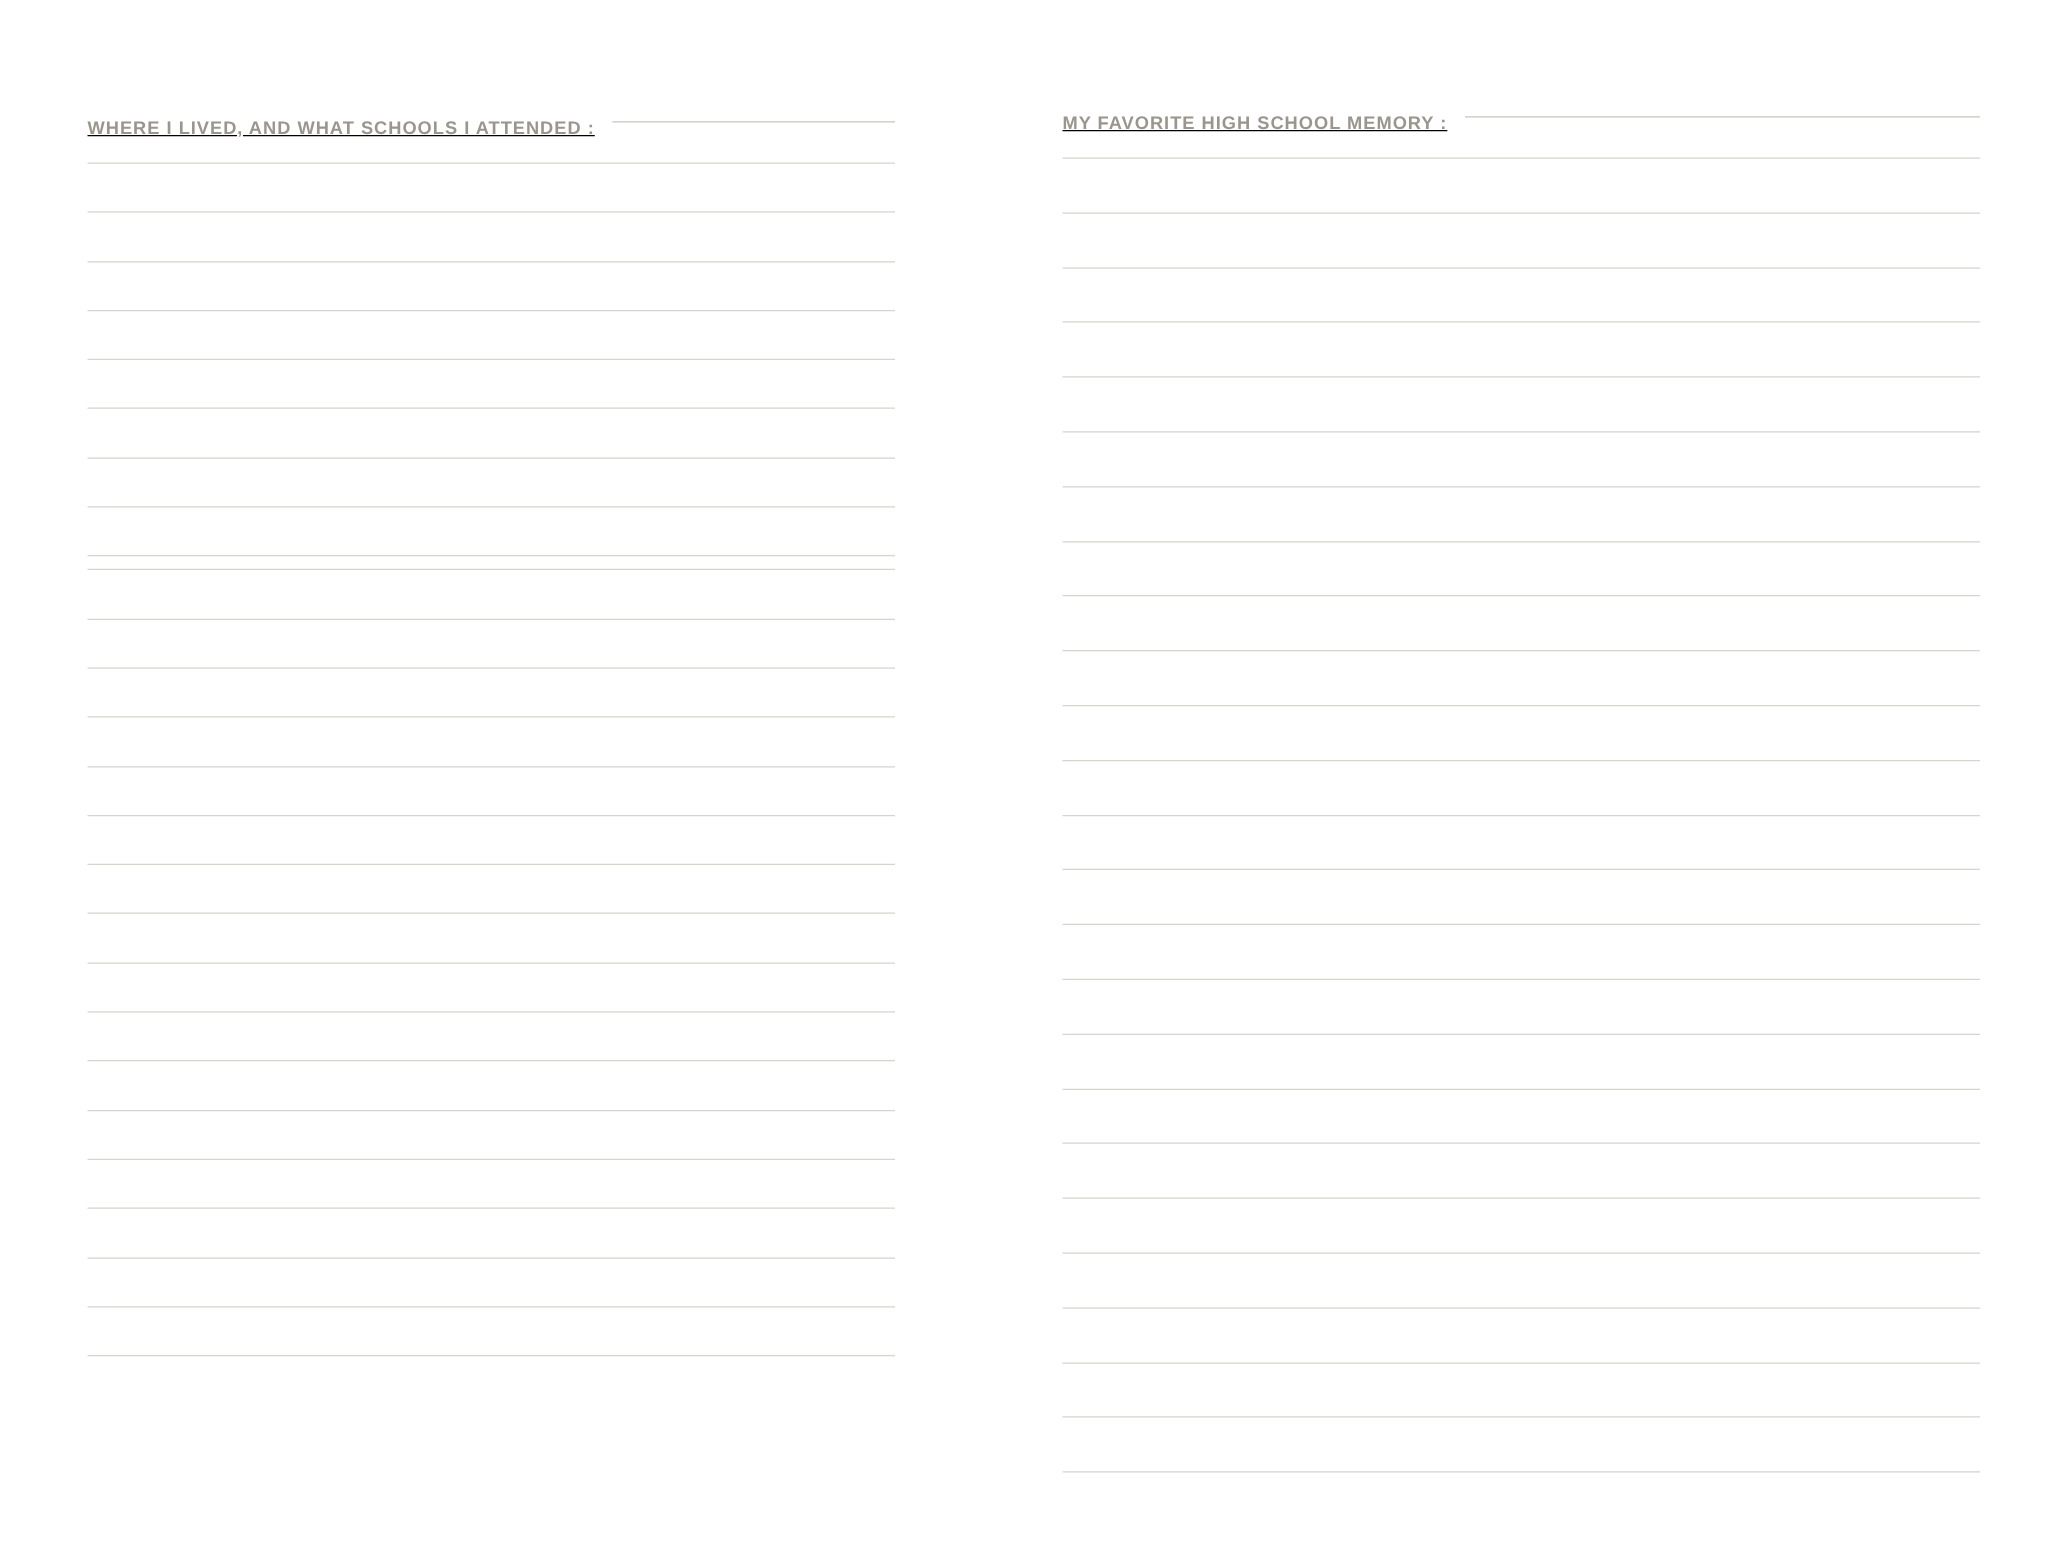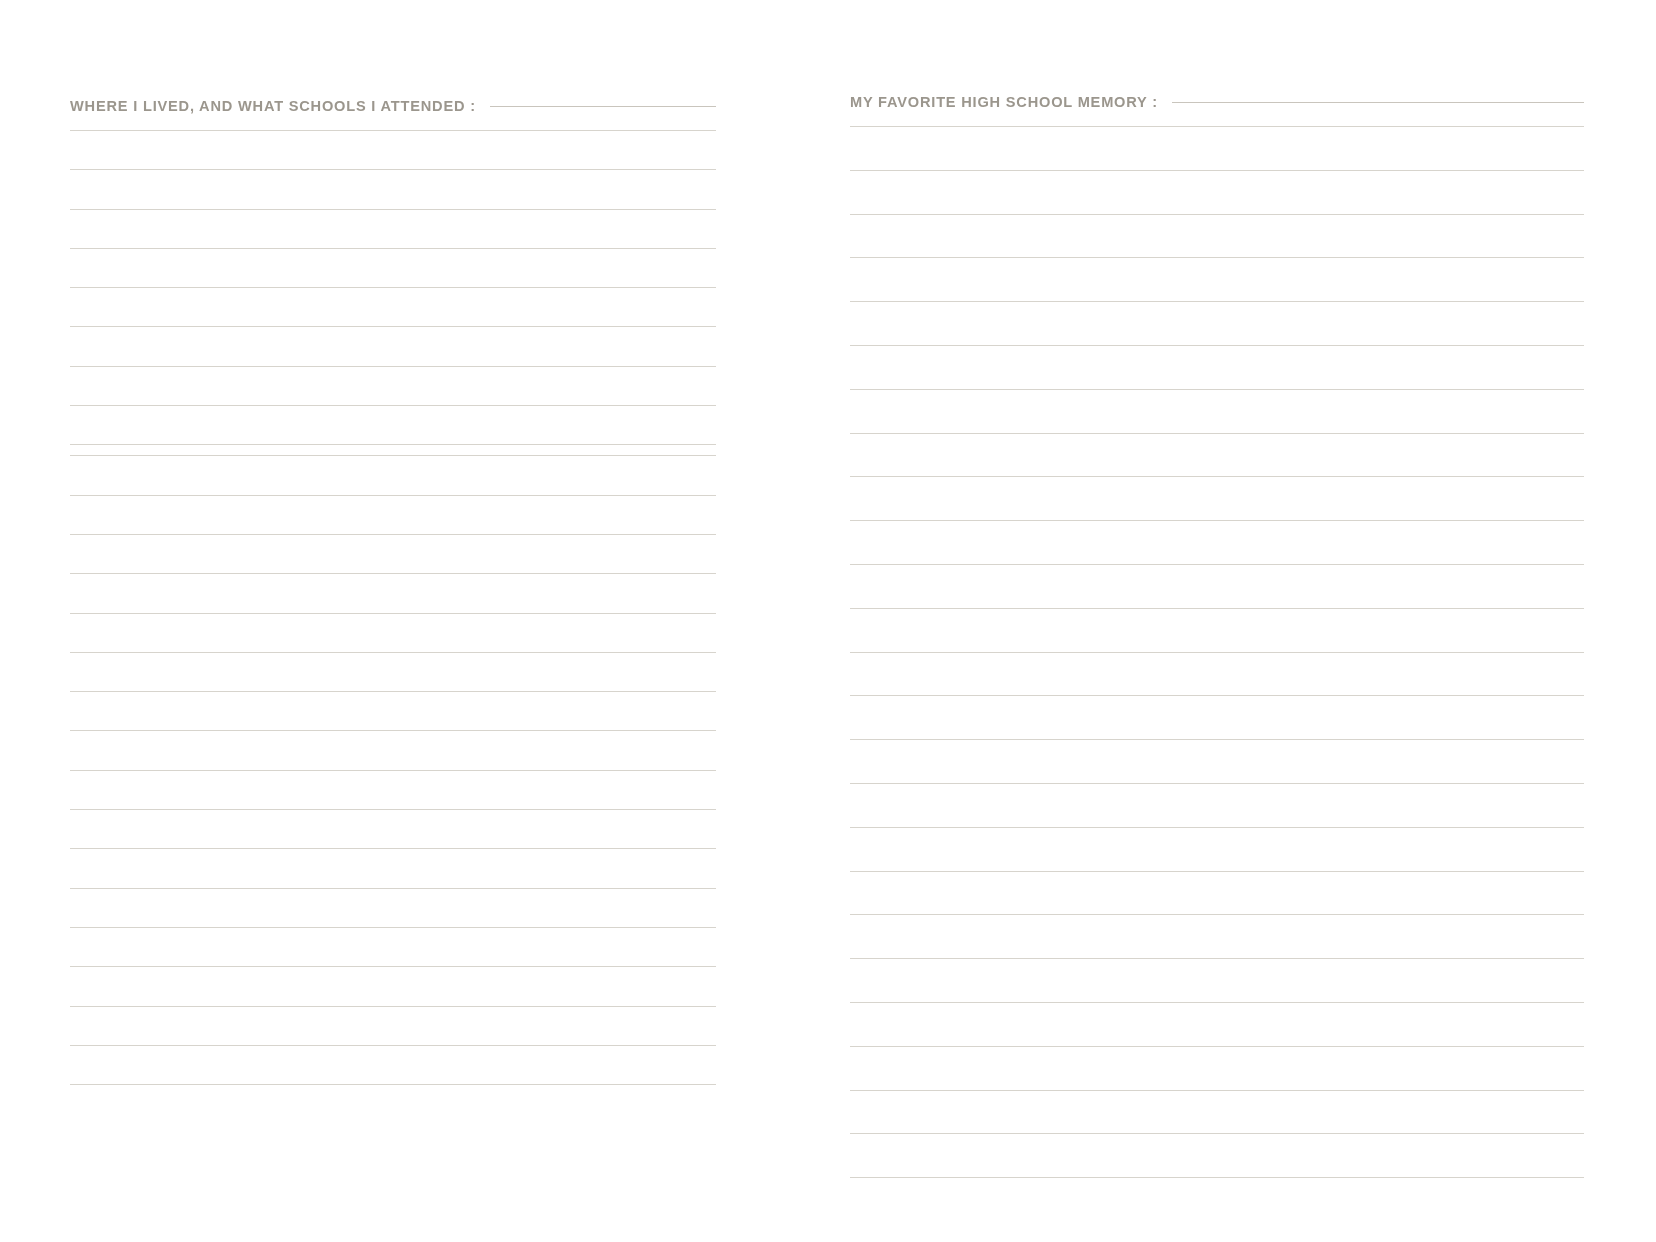--- a/index.html
+++ b/index.html
@@ -43,24 +43,25 @@
     width: 828px;
     padding: 92px 72px 0 22px;
   }
 
   .section {
     position: relative;
   }
 
   .section-head {
     display: flex;
-    align-items: center;
+    align-items: flex-start;
     width: 100%;
     height: 20px;
     margin-bottom: 14px;
+    text-decoration: underline;
   }
 
   .section-title {
     white-space: nowrap;
     font-size: 14.6px;
     letter-spacing: 0.055em;
     color: #9b968d;
     font-weight: 600;
     line-height: 1;
     text-transform: uppercase;

